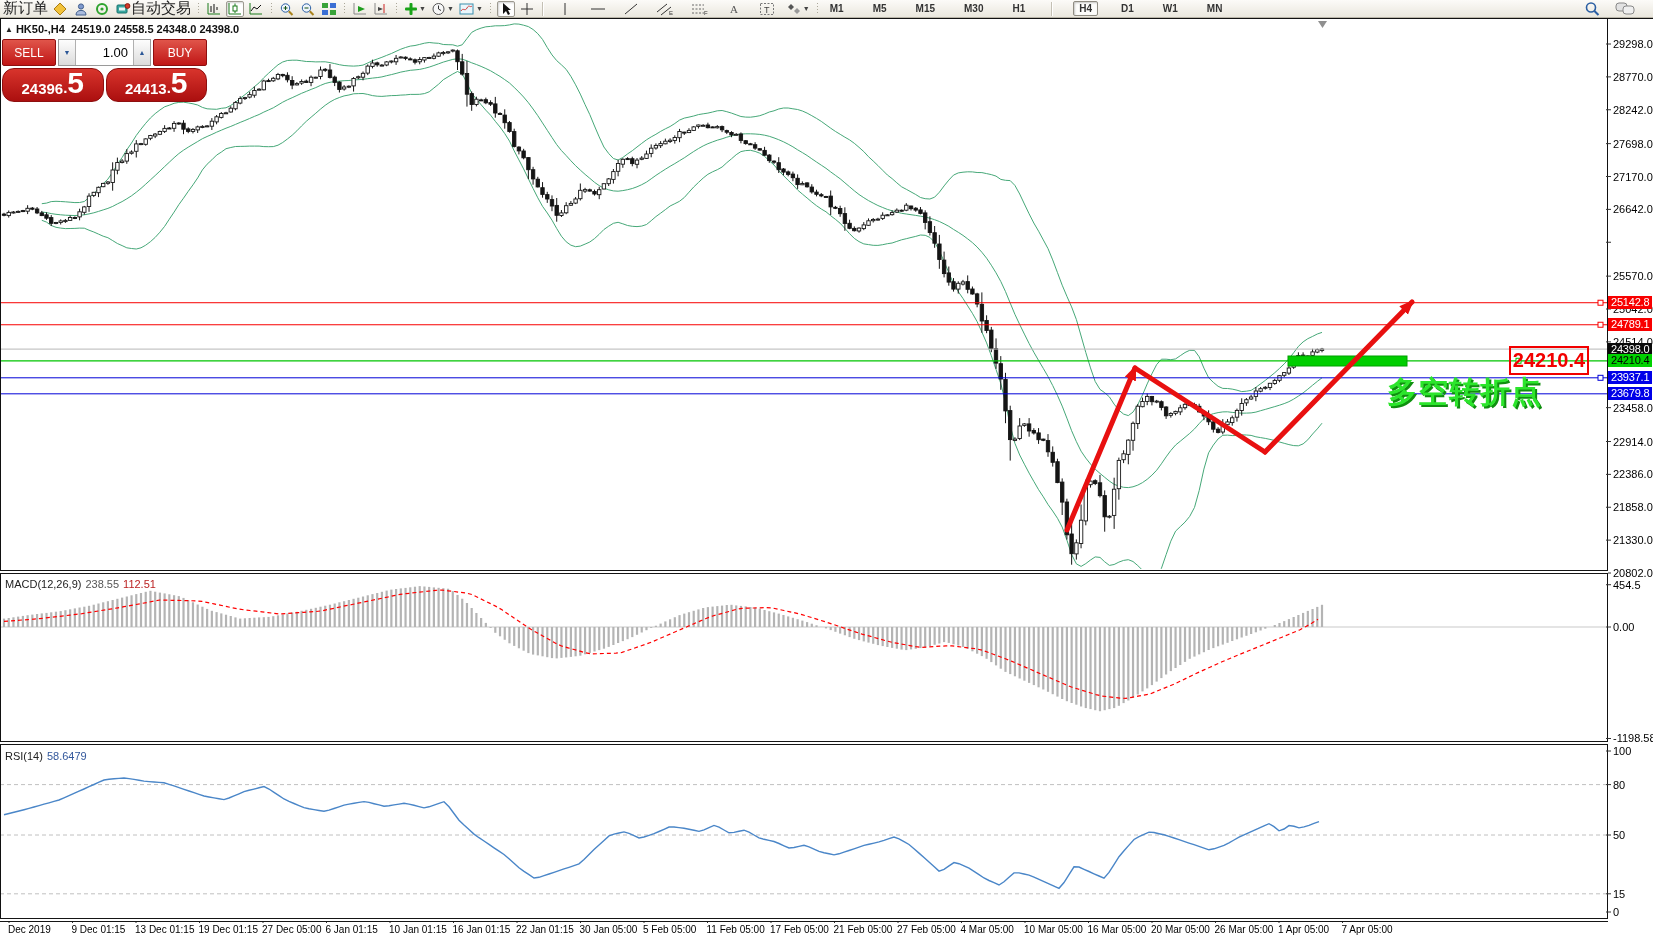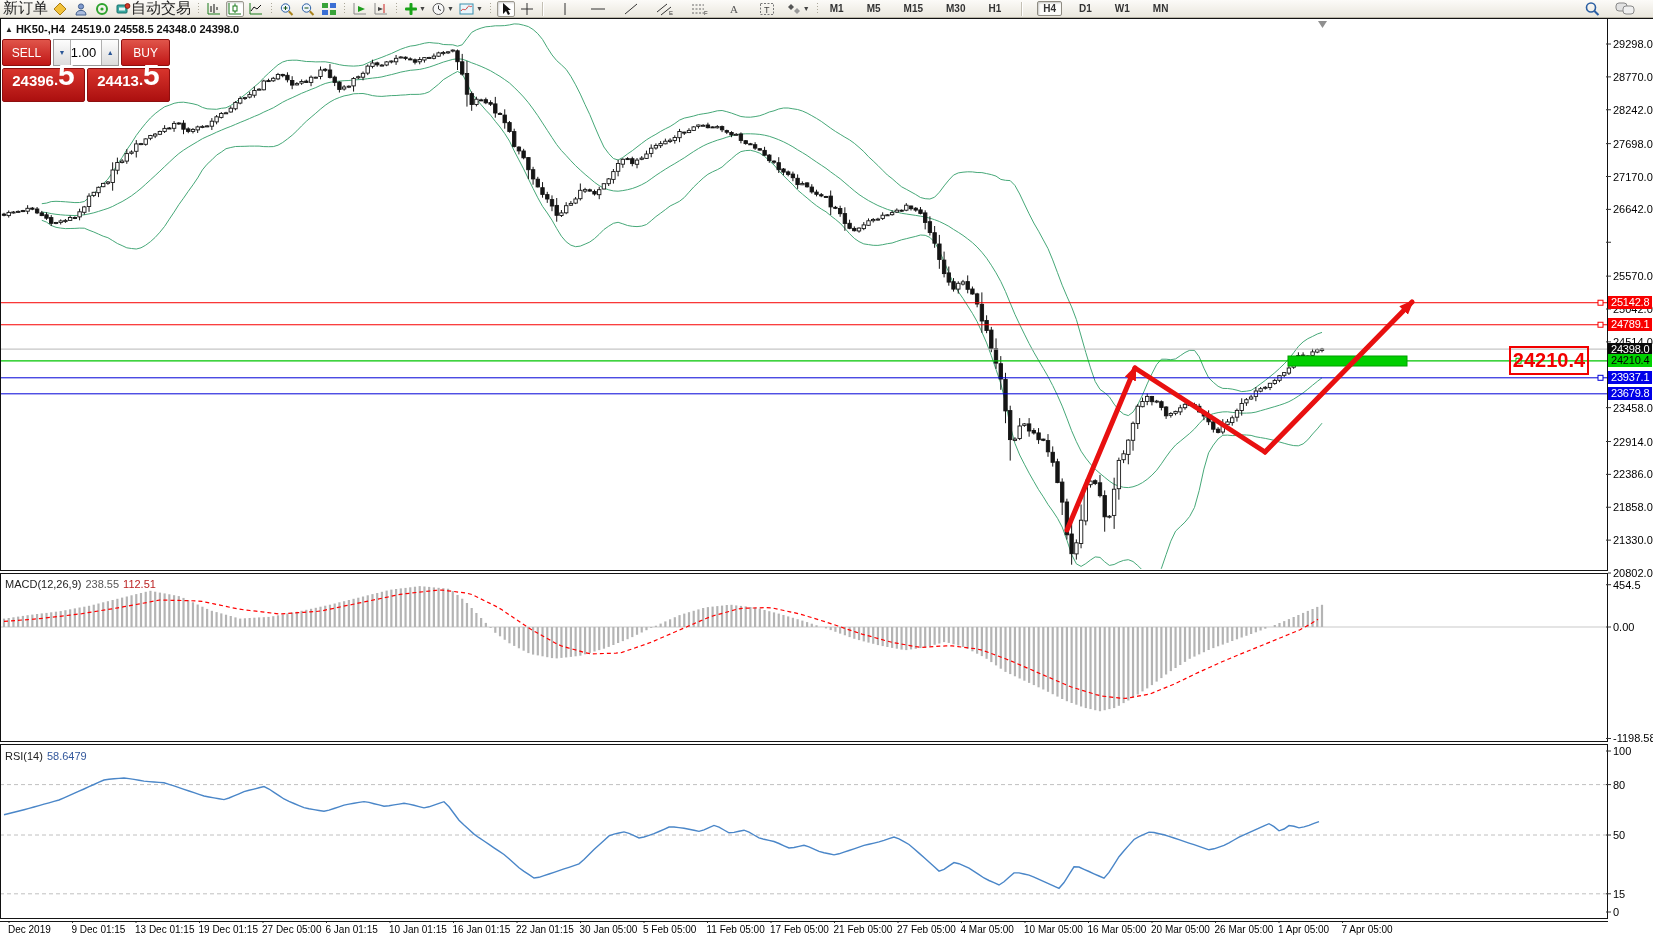--- a/index.html
+++ b/index.html
@@ -12,28 +12,28 @@
 .sep{width:1px;height:14px;background:#c4c0b4;border-right:1px solid #fff;margin:0 3px;}
 .grip{width:3px;height:13px;background-image:radial-gradient(#aca89a 40%,transparent 41%);background-size:3px 3px;margin:0 2px;}
 .tlabel{font-size:15px;white-space:nowrap;}
 .caret{font-size:7px;color:#444;margin-left:1px;}
 .tf{font-size:10px;font-weight:bold;color:#333;padding:1px 5px;border:1px solid transparent;border-radius:2px;}
 .tf.active{background:#fdfdfb;border-color:#8f8c82;box-shadow:inset 1px 1px 2px rgba(0,0,0,.22);}
 .right-tools{margin-left:auto;display:flex;align-items:center;gap:12px;padding-right:14px;}
 
 .chart-title{position:absolute;left:5px;top:23px;font-size:11px;font-weight:bold;color:#111;z-index:5;white-space:nowrap;}
 .chart-title .tri{font-size:8px;vertical-align:1px;margin-right:3px;color:#222;}
-.trade-panel{position:absolute;left:2px;top:39px;width:168px;z-index:20;}
+.trade-panel{position:absolute;left:2px;top:39px;width:205px;z-index:20;}
 .tp-row1{display:flex;height:27px;gap:2px;}
 .sell-btn,.buy-btn{width:54px;background:linear-gradient(#e0554a,#c01616);color:#fff;font-size:12px;display:flex;align-items:center;justify-content:center;border:1px solid #8e0f0f;border-radius:2px;box-sizing:border-box;}
 .stepper{flex:1;display:flex;border:1px solid #9a9a9a;background:#fff;box-sizing:border-box;}
 .step-btn{width:16px;background:linear-gradient(#fdfdfd,#dcdcdc);border-left:1px solid #b0b0b0;border-right:1px solid #b0b0b0;color:#2b5797;font-size:7px;display:flex;align-items:center;justify-content:center;}
 .vol{flex:1;font-size:13px;display:flex;align-items:center;justify-content:flex-end;padding-right:5px;color:#000;}
 .tp-row2{display:flex;gap:2px;margin-top:2px;height:34px;}
-.pricebox{flex:1;background:linear-gradient(#d8342c,#ab0f0f);border:1px solid #8e0f0f;color:#fff;display:flex;align-items:flex-end;justify-content:center;padding-bottom:8px;border-radius:2px;box-sizing:border-box;}
+.pricebox{flex:1;background:linear-gradient(#d8342c,#ab0f0f);border:1px solid #8e0f0f;color:#fff;display:flex;align-items:flex-end;justify-content:center;padding-bottom:0;border-radius:12px;box-sizing:border-box;}
 .pint{font-size:15px;font-weight:bold;line-height:25px;}
 .pdec{font-size:30px;font-weight:bold;line-height:27px;}
 .pdec::before{content:".";font-size:15px;font-weight:bold;}
 .chip{position:absolute;left:1608px;height:13px;line-height:13px;font-size:11px;padding:0 3px;z-index:6;letter-spacing:-0.2px;white-space:nowrap;}
 .chip.red{background:#f80000;color:#fff;}
 .chip.blue{background:#0000e8;color:#fff;}
 .chip.bid{background:#0a0a0a;color:#fff;}
 .chip.green{background:#00d200;color:#000;}
 .axis-label{position:absolute;left:1613px;font-size:11px;color:#000;height:12px;line-height:12px;z-index:4;white-space:nowrap;}
 .time-label{position:absolute;top:924px;font-size:10px;color:#000;z-index:4;white-space:nowrap;}
@@ -213,21 +213,21 @@
         </svg>
       </span>
     <span class="tbtn">
         <svg width="16" height="14">
           <polygon points="5,2 8,5 5,8 2,5" fill="#555"></polygon>
           <polygon points="11,6 14,9 11,12 8,9" fill="#999"></polygon>
         </svg>
         <span class="caret">▼</span>
       </span>
     <span class="grip"></span>
-    <span id="tf-bar" style="display:flex;align-items:center;gap:11px">
+    <span id="tf-bar" style="display:flex;align-items:center;gap:17px">
         <span class="tf">M1</span>
         <span class="tf">M5</span>
         <span class="tf">M15</span>
         <span class="tf">M30</span>
         <span class="tf">H1</span>
         <span class="sep"></span>
         <span class="tf active">H4</span>
         <span class="tf">D1</span>
         <span class="tf">W1</span>
         <span class="tf">MN</span>
@@ -1203,20 +1203,21 @@
           <span class="pdec">5</span>
         </div>
       <div class="pricebox">
           <span class="pint">24413</span>
           <span class="pdec">5</span>
         </div>
     </div>
   </div>
 
   <div class="level-box">24210.4</div>
+  <div class="turn-text">多空转折点</div>
 
   <div class="pane-label" style="top:578px"><span>MACD(12,26,9)</span><span class="v1">238.55</span><span class="v2">112.51</span></div>
   <div class="pane-label" style="top:750px"><span>RSI(14)</span><span class="v1" style="color:#33589c">58.6479</span></div>
 
   <div class="divider" style="top:570px"></div>
   <div class="divider" style="top:741px"></div>
   <div class="divider" style="top:918px"></div>
 <div class="axis-label" style="top: 38px;">29298.0</div>
     <div class="axis-label" style="top: 70.8767px;">28770.0</div>
     <div class="axis-label" style="top: 103.753px; text-align: center;">28242.0</div>

